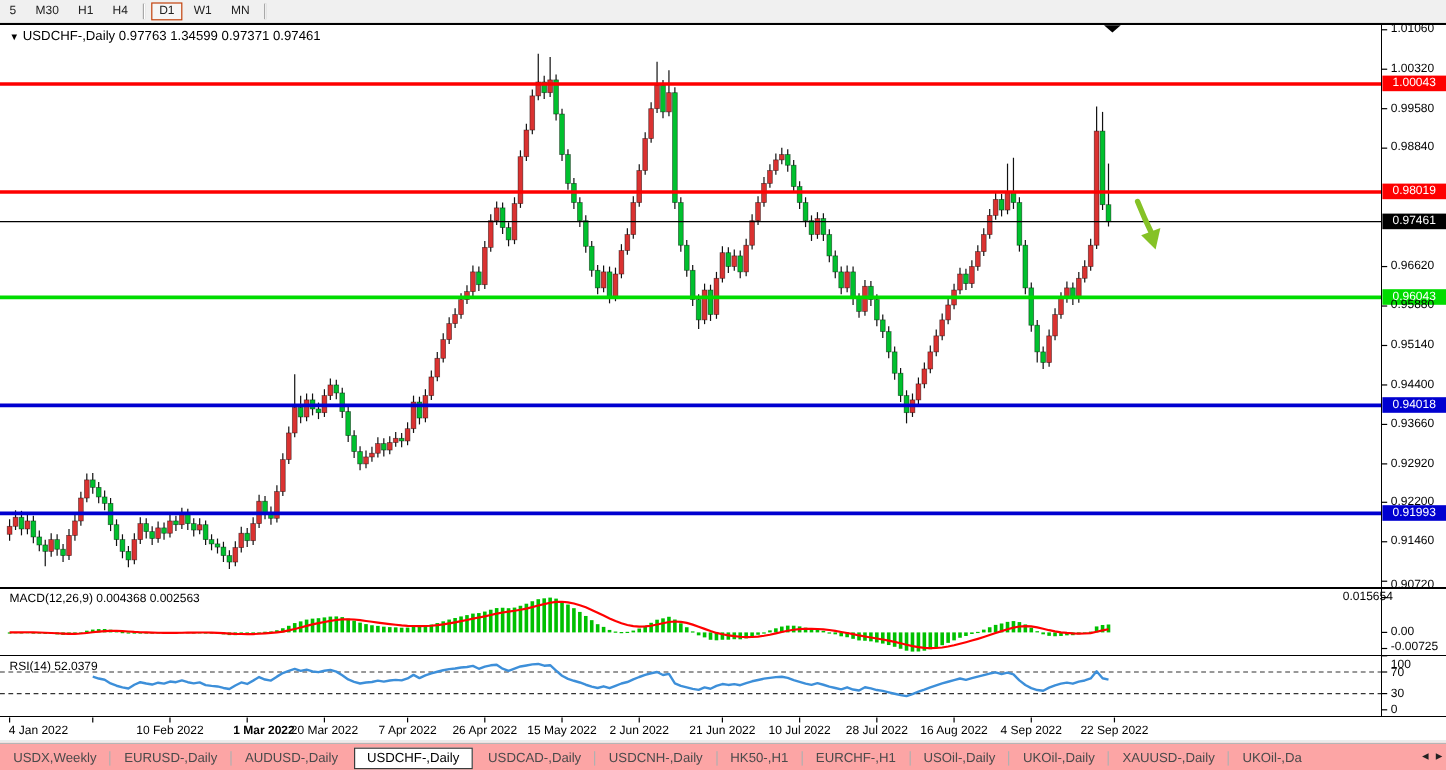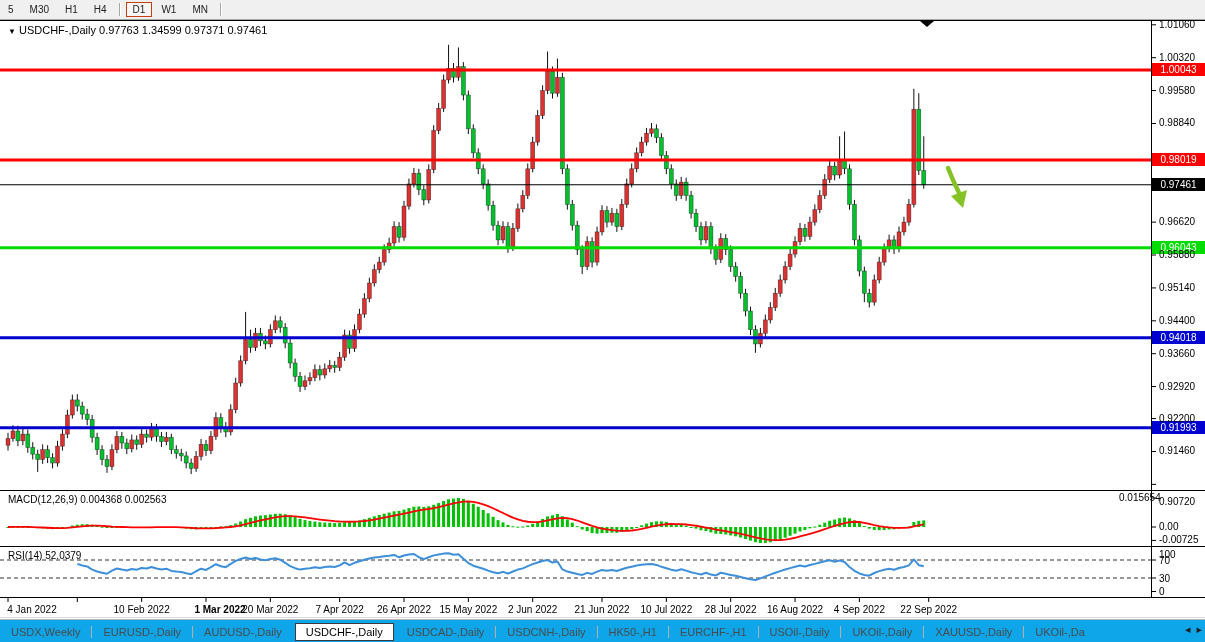--- a/index.html
+++ b/index.html
@@ -11,21 +11,21 @@
   .tf-btn{font:10px "Liberation Sans",sans-serif;color:#222;padding:2px 7px;margin:0 1px;cursor:default;}
   .tf-btn.active{background:#eaeaea;border:1px solid #c2410c;padding:1px 6px;background:#f6f6f6;}
   .tf-sep{width:1px;height:13px;background:#a8a8a8;margin:0 4px;border-right:1px solid #fff;}
   
   .lbl{position:absolute;font:10px "Liberation Sans",sans-serif;color:#000;white-space:nowrap;}
   .legend{font:11px "Liberation Sans",sans-serif;color:#000;}
   .plabel{position:absolute;width:53px;height:13px;font:10px/13px "Liberation Sans",sans-serif;
           color:#fff;text-align:center;}
   .dtick{position:absolute;width:64px;text-align:center;font:10px "Liberation Sans",sans-serif;color:#000;}
   
-  #tabbar{position:absolute;left:0;top:619px;width:1205px;height:23px;background:#0ea5e9;
+  #tabbar{position:absolute;left:0;top:619px;width:1205px;height:23px;background:#fca5a5;
           border-top:1px solid #b5b5b5;display:flex;align-items:center;overflow:hidden;}
   .tab{font:11px "Liberation Sans",sans-serif;color:#4a4a4a;padding:3px 11px;white-space:nowrap;cursor:default;}
   .tab.active{background:#fff;color:#000;border:1px solid #3c3c3c;padding:2px 10px;margin:0 2px;}
   .tab-sep{width:1px;height:12px;background:#b0b0b0;}
   #tab-scroll{position:absolute;right:3px;top:623px;display:flex;gap:6px;font:11px "Liberation Sans",sans-serif;color:#222;}
   #tab-scroll span{cursor:default;}
   svg{position:absolute;left:0;top:0;}
 </style>
 </head>
 <body>
@@ -673,21 +673,21 @@
       <div class="lbl" style="left: 1159px; top: 84.5778px;">0.99580</div>
       <div class="lbl" style="left: 1159px; top: 117.467px;">0.98840</div>
       <div class="lbl" style="left: 1159px; top: 216.133px;">0.96620</div>
       <div class="lbl" style="left: 1159px; top: 249.022px;">0.95880</div>
       <div class="lbl" style="left: 1159px; top: 281.911px;">0.95140</div>
       <div class="lbl" style="left: 1159px; top: 314.8px;">0.94400</div>
       <div class="lbl" style="left: 1159px; top: 347.689px;">0.93660</div>
       <div class="lbl" style="left: 1159px; top: 380.578px; text-align: right;">0.92920</div>
       <div class="lbl" style="left: 1159px; top: 412.578px;">0.92200</div>
       <div class="lbl" style="left: 1159px; top: 445.467px;">0.91460</div>
-      <div class="lbl" style="left: 1159px; top: 496px; text-align: right;">0.90720</div>
+      <div class="lbl" style="left: 1159px; top: 482px; text-align: right;">0.90720</div>
       <div class="lbl" style="left: 1103px; top: 492px; padding-left: 16px;">0.015654</div>
       <div class="lbl" style="left: 1159px; top: 521px;">0.00</div>
       <div class="lbl" style="left: 1159px; top: 534.431px;">-0.00725</div>
       <div class="lbl" style="left: 1159px; top: 549px;">100</div>
       <div class="lbl" style="left: 1159px; top: 555px;">70</div>
       <div class="lbl" style="left: 1159px; top: 573px;">30</div>
       <div class="lbl" style="left: 1159px; top: 586px;">0</div>
       <div class="dtick" style="left: 0px; top: 604px;">4 Jan 2022</div>
       <div class="dtick" style="left: 45.3px; top: 620px; text-align: center;">23 Jan 2022</div>
       <div class="dtick" style="left: 109.65px; top: 604px;">10 Feb 2022</div>

